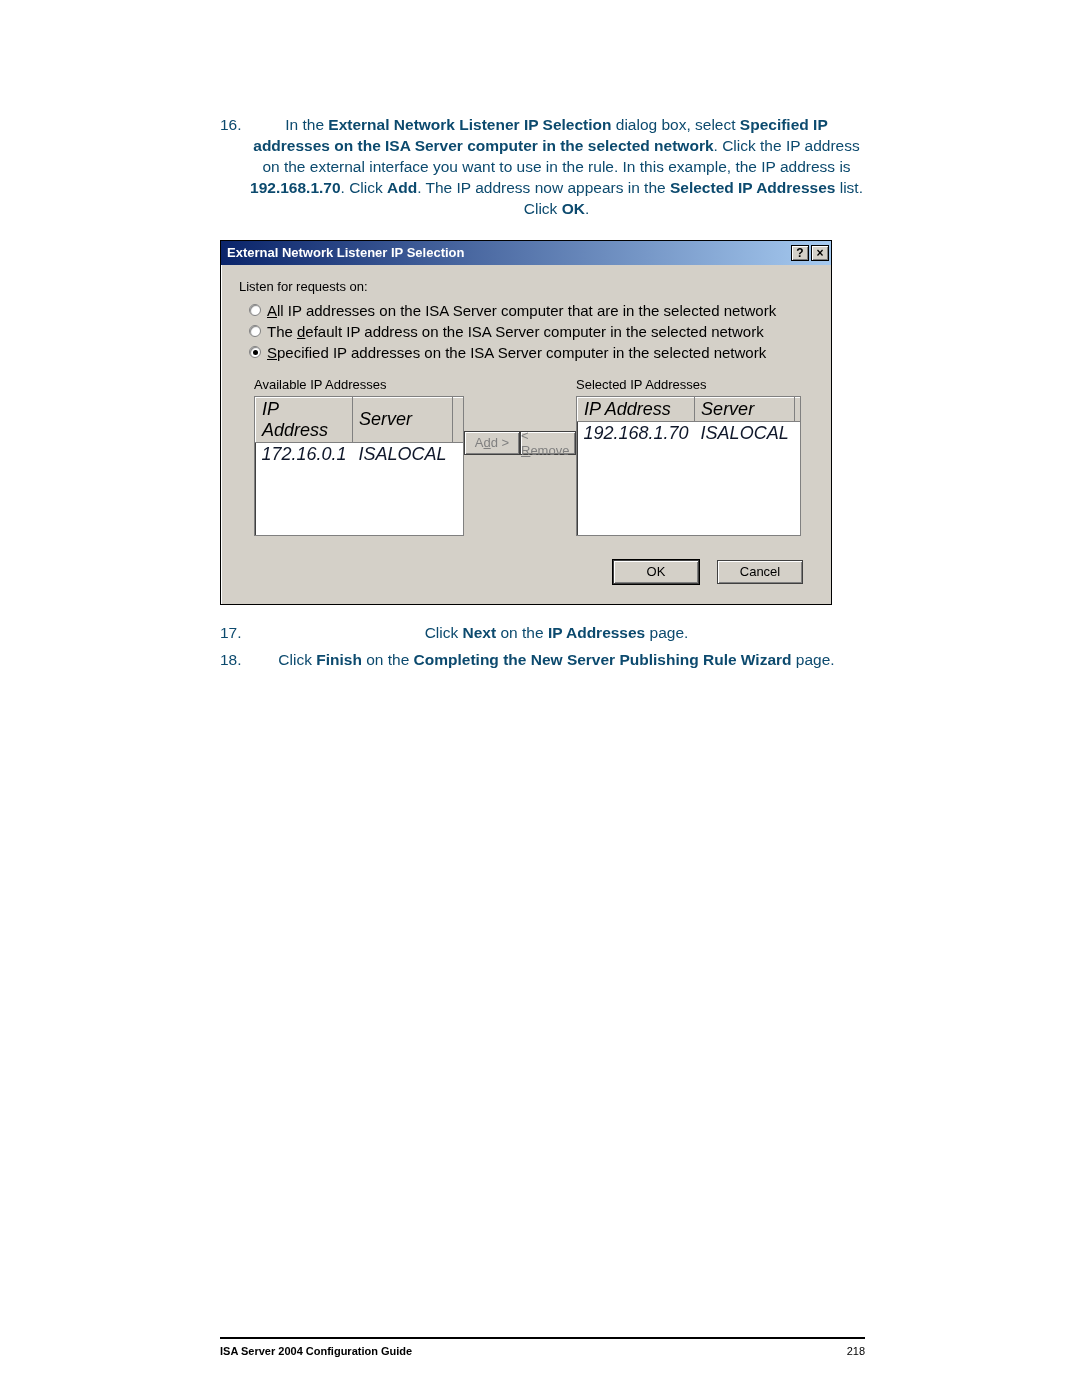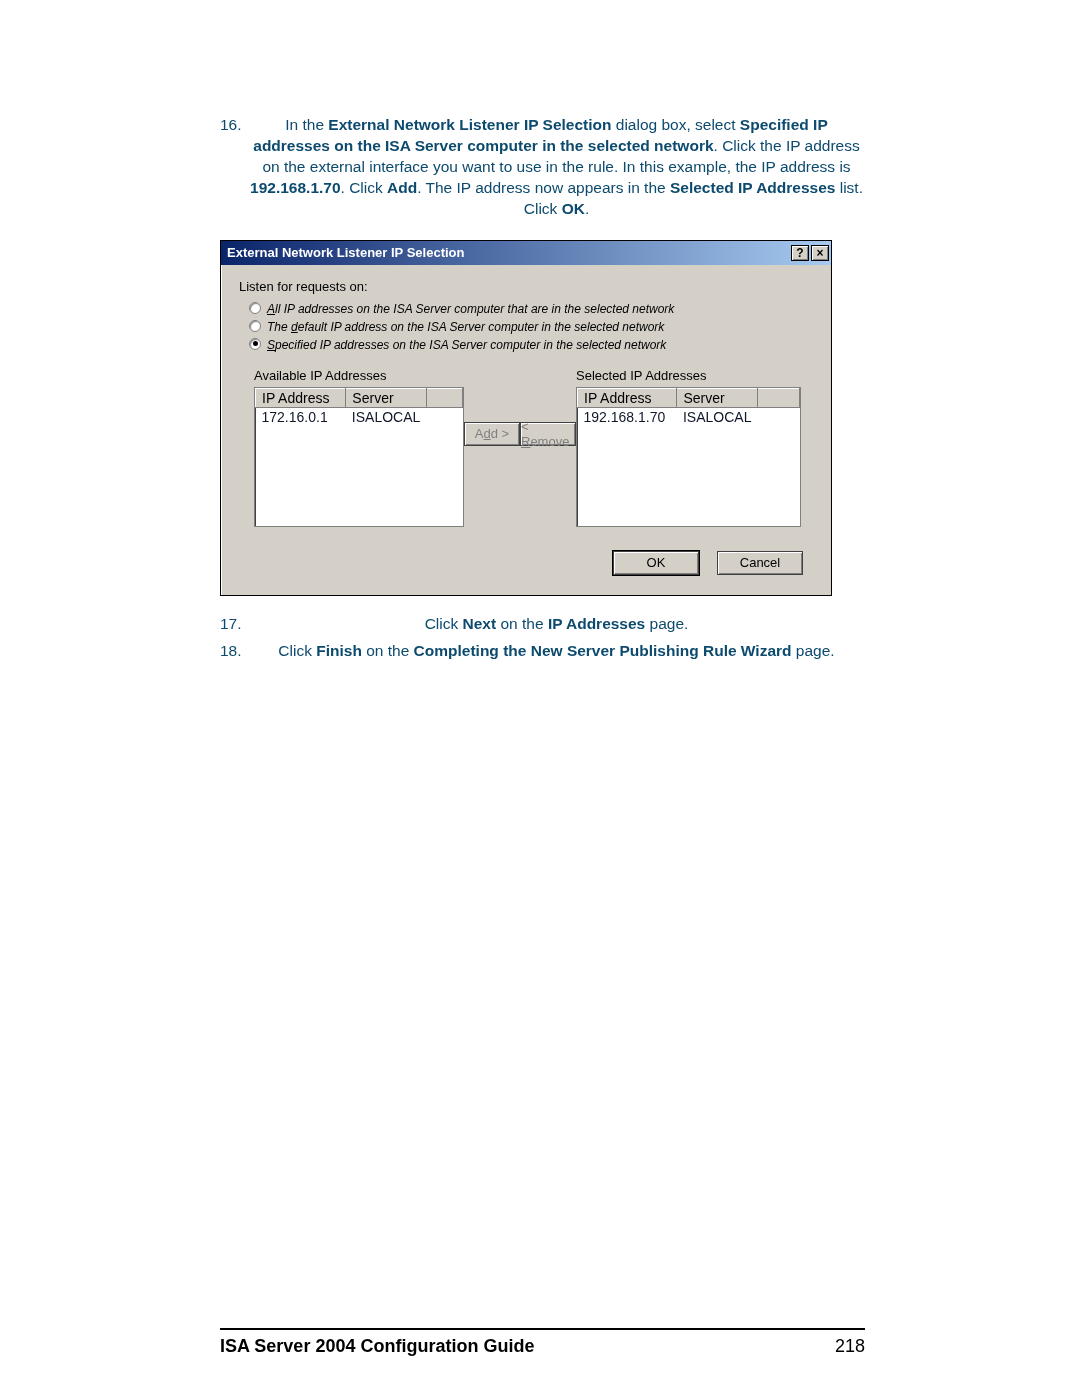--- a/index.html
+++ b/index.html
@@ -69,23 +69,23 @@
   }
   .dlg-body {
     padding: 14px 18px 16px 18px;
     font-size: 13px;
   }
   .label {
     margin-bottom: 8px;
   }
   .radio-row {
     display: flex;
+    align-items: center;
     margin: 4px 0 4px 10px;
-    font-size: 12px;
-    font-style: italic;
+    font-size: 15px;
   }
   .radio {
     width: 12px;
     height: 12px;
     border-radius: 50%;
     border: 1px solid #808080;
     background: #fff;
     margin-right: 6px;
     display: flex;
     align-items: center;
@@ -113,21 +113,22 @@
   .listbox {
     border: 1px solid #808080;
     background: #fff;
     height: 140px;
     overflow: hidden;
     box-shadow: inset 1px 1px 0 #404040, inset -1px -1px 0 #fff;
   }
   .listbox table {
     width: 100%;
     border-collapse: collapse;
-    font-size: 14px;
+    font-size: 18px;
+    font-style: italic;
   }
   .listbox th {
     text-align: left;
     background: #d4d0c8;
     border: 1px solid #808080;
     border-top: 1px solid #fff;
     border-left: 1px solid #fff;
     padding: 1px 6px;
     font-weight: normal;
     height: 18px;
@@ -162,21 +163,21 @@
 
   .footer {
     position: absolute;
     bottom: 40px;
     left: 220px;
     right: 215px;
     border-top: 2px solid #000;
     padding-top: 6px;
     display:flex;
     justify-content: space-between;
-    font-size: 18px;
+    font-size: 11px;
   }
 </style>
 </head>
 <body>
 
 <div class="page">
 
   <div class="list-item">
     <div class="list-num">16.</div>
     <div class="list-body">

